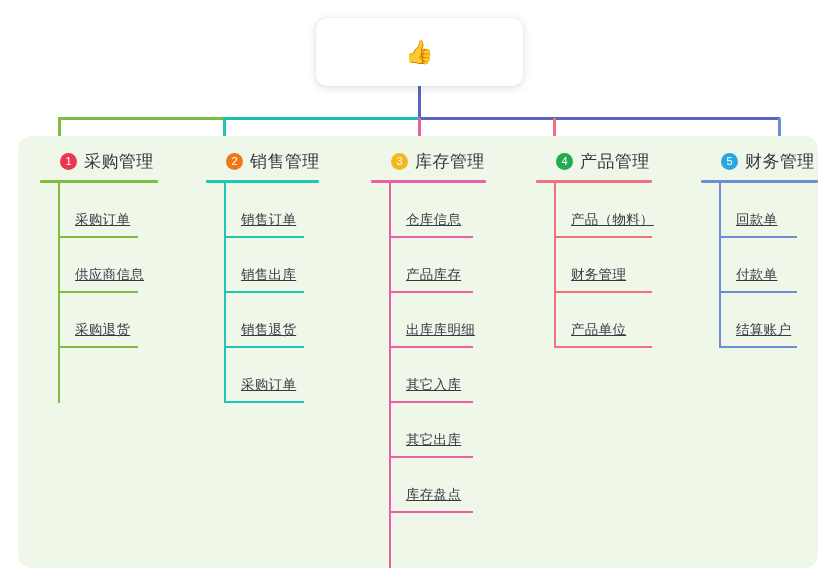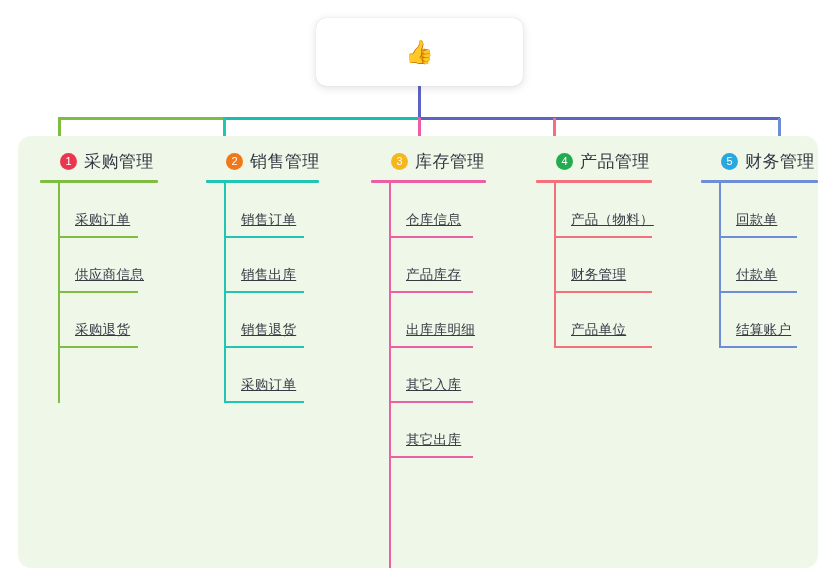--- a/index.html
+++ b/index.html
@@ -236,20 +236,24 @@
             <div class="item-rule" style="background: rgb(236, 95, 164); width: 84px;"></div>
           </div>
           <div class="item">
             <div class="item-label">其它入库</div>
             <div class="item-rule" style="background: rgb(236, 95, 164); width: 84px;"></div>
           </div>
           <div class="item">
             <div class="item-label">其它出库</div>
             <div class="item-rule" style="background: rgb(236, 95, 164); width: 84px;"></div>
           </div>
+          <div class="item">
+            <div class="item-label">库存盘点</div>
+            <div class="item-rule" style="background: rgb(236, 95, 164); width: 84px;"></div>
+          </div>
         </div>
       </div>
       <div class="column" style="left: 536px;">
         <div class="col-head">
           <span class="badge" style="background: rgb(34, 171, 79);">4</span>
           <span class="col-title">产品管理</span>
         </div>
         <div class="head-rule" style="background: rgb(244, 112, 125); width: 116px;"></div>
         <div class="items">
           <div class="spine" style="background: rgb(244, 112, 125); height: 165px;"></div>

